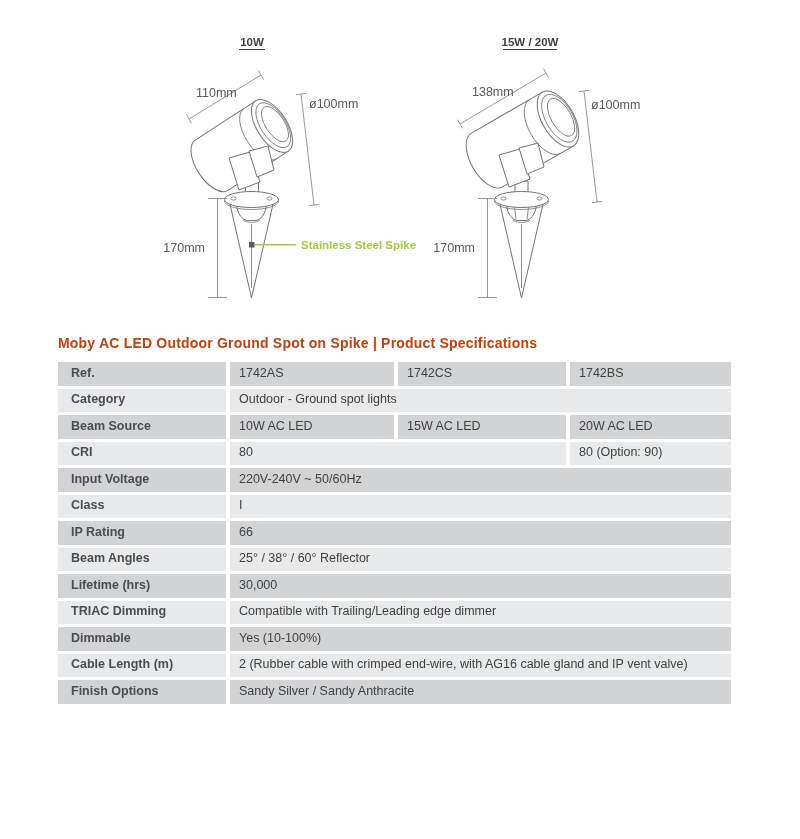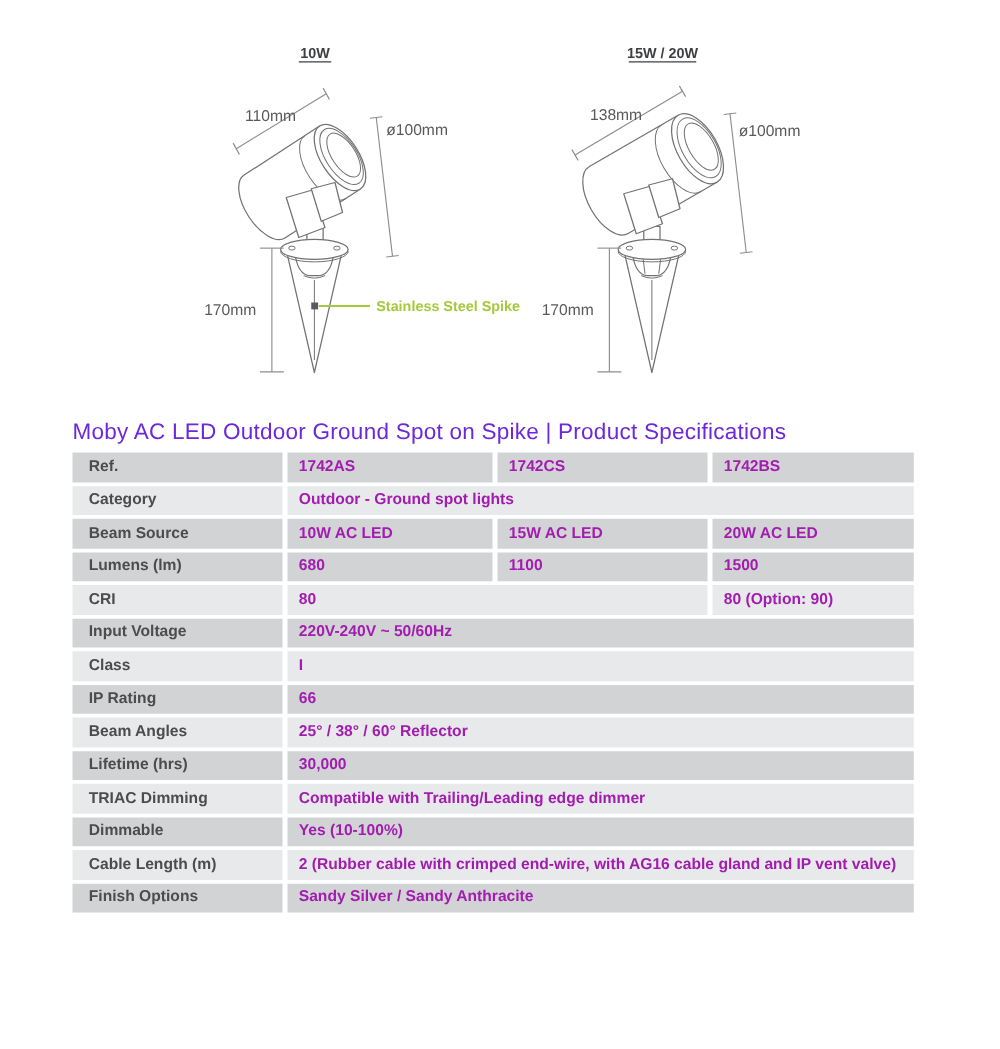--- a/index.html
+++ b/index.html
@@ -2,37 +2,37 @@
 <html style="--accent: #a4ca3c; --row-dark: #d2d3d5; --row-light: #e8e9ea;"><head>
 <meta charset="utf-8">
 <style>
   html,body{margin:0;padding:0;background:#fff;}
   .page{
     position:relative;width:731px;height:839px;background:#ffffff;overflow:hidden;
     font-family:"Liberation Sans",sans-serif;
   }
   .diagram-svg{position:absolute;left:0;top:0;}
   .doc-title{
-    position:absolute;left:58px;top:335px;font-size:18px;font-weight:normal;
-    color:#6d28d9;letter-spacing:.2px;white-space:nowrap;
+    position:absolute;left:58px;top:335px;font-size:14px;font-weight:bold;
+    color:#c2410c;letter-spacing:.2px;white-space:nowrap;
   }
   table.spec{
     position:absolute;left:54px;top:359px;width:688px;
     border-collapse:separate;border-spacing:4px 3px;table-layout:fixed;
   }
   table.spec col.c1{width:168px}
   table.spec col.c2{width:164px}
   table.spec col.c3{width:168px}
   table.spec col.c4{width:168px}
   table.spec th,table.spec td{
     height:23.5px;vertical-align:middle;font-size:12.5px;line-height:1.1;
     white-space:nowrap;overflow:hidden;
   }
   table.spec th{text-align:left;font-weight:bold;color:#4b4c4e;padding:0 18px 0 13px;}
-  table.spec td{color:#a21caf;padding:0 4px 0 9px;font-weight:bold;}
+  table.spec td{color:#404040;padding:0 4px 0 9px;font-weight:normal;}
   tr.dark>th, tr.dark>td{background:var(--row-dark,#d2d3d5);}
   tr.light>th, tr.light>td{background:var(--row-light,#e8e9ea);}
 
   .outline{fill:#ffffff;stroke:#717275;stroke-width:1;stroke-linejoin:round;}
   .thin{fill:none;stroke:#717275;stroke-width:.8;}
   .dim{fill:none;stroke:#8a8c8f;stroke-width:.9;}
   .dimtext{fill:#58595b;font-size:12.5px;font-family:"Liberation Sans",sans-serif;}
   .dtitle{fill:#3e3f41;font-size:11.5px;font-weight:bold;font-family:"Liberation Sans",sans-serif;}
   .callout-text{fill:var(--accent,#a4ca3c);font-size:11.5px;font-weight:bold;font-family:"Liberation Sans",sans-serif;}
   .callout-line{stroke:var(--accent,#a4ca3c);stroke-width:1.5;}
@@ -170,26 +170,20 @@
         <tr class="light">
           <th>Category</th>
           <td colspan="3">Outdoor - Ground spot lights</td>
         </tr>
         <tr class="dark">
           <th>Beam Source</th>
           <td>10W AC LED</td>
           <td>15W AC LED</td>
           <td>20W AC LED</td>
         </tr>
-        <tr class="dark">
-          <th>Lumens (lm)</th>
-          <td>680</td>
-          <td>1100</td>
-          <td>1500</td>
-        </tr>
         <tr class="light">
           <th>CRI</th>
           <td colspan="2">80</td>
           <td>80 (Option: 90)</td>
         </tr>
         <tr class="dark">
           <th>Input Voltage</th>
           <td colspan="3">220V-240V ~ 50/60Hz</td>
         </tr>
         <tr class="light">

